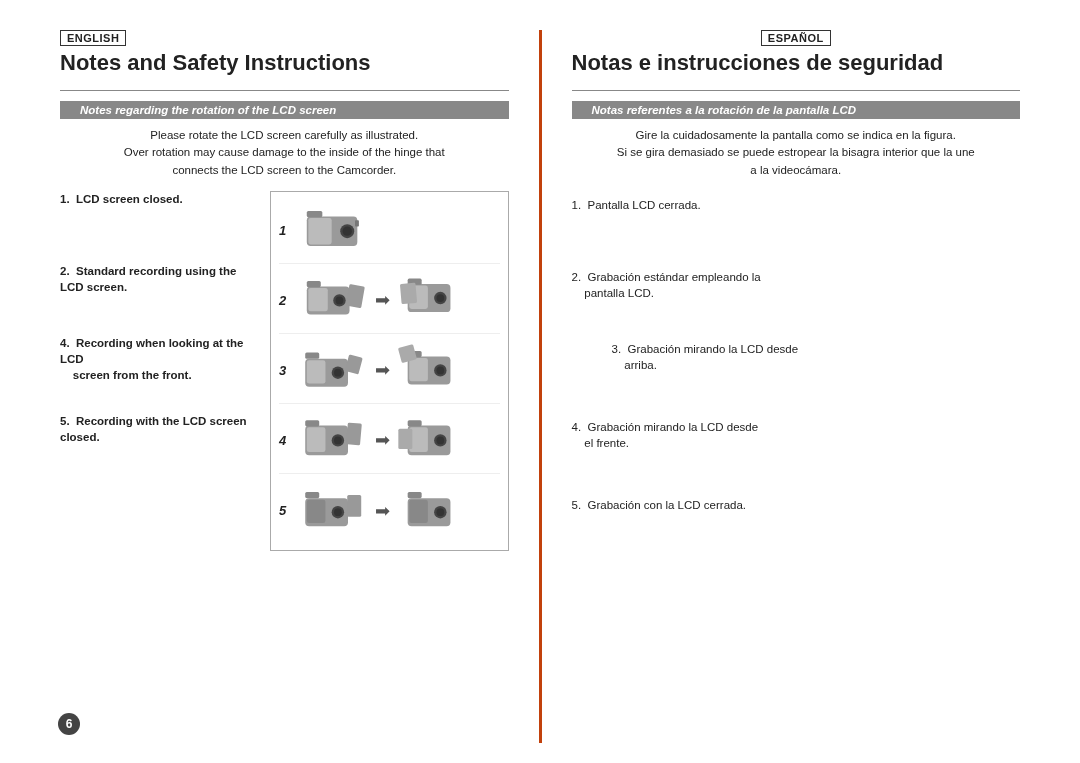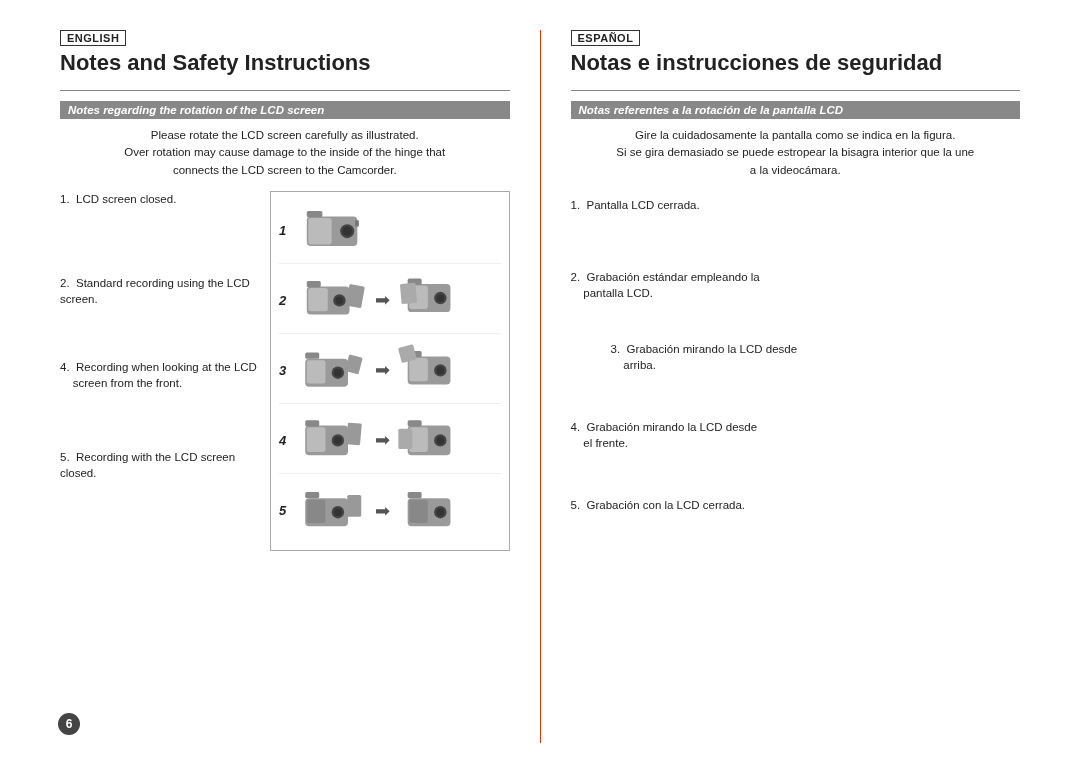--- a/index.html
+++ b/index.html
@@ -20,21 +20,21 @@
       padding: 30px 60px 20px 60px;
     }
     .two-col {
       display: flex;
       flex: 1;
       gap: 0;
     }
     .col-left {
       flex: 1;
       padding-right: 30px;
-      border-right: 1px solid #c2410c;
+      border-right: 3px solid #c2410c;
     }
     .col-right {
       flex: 1;
       padding-left: 30px;
     }
     .lang-badge {
       display: inline-block;
       border: 1.5px solid #333;
       padding: 1px 6px;
       font-size: 11px;
@@ -48,38 +48,39 @@
       margin-bottom: 10px;
       border-bottom: 1px solid #888;
       padding-bottom: 14px;
     }
     .note-header {
       background: #888;
       color: #fff;
       font-style: italic;
       font-weight: bold;
       font-size: 11.5px;
-      padding: 3px 8px;
+      padding: 3px 20px;
       margin-bottom: 8px;
     }
     .intro-text {
       font-size: 11.5px;
       line-height: 1.5;
       margin-bottom: 12px;
       text-align: center;
     }
     .steps-area {
       display: flex;
       gap: 10px;
     }
     .step-labels {
       flex: 0 0 200px;
       display: flex;
       flex-direction: column;
-      gap: 12px;
+      gap: 0;
+      font-weight: bold;
     }
     .step-label {
       font-size: 11.5px;
       line-height: 1.4;
       display: flex;
       align-items: flex-start;
       min-height: 72px;
     }
     .step-label span {
       flex: 1;
@@ -295,21 +296,21 @@
               <circle cx="57" cy="34" r="5" fill="#333"></circle>
               <rect x="15" y="8" width="18" height="8" rx="2" fill="#888"></rect>
             </svg>
           </div>
 
         </div>
       </div>
     </div>
 
     <div class="col-right">
-      <div style="text-align:left;">
+      <div style="text-align:center;">
         <span class="lang-badge">ESPAÑOL</span>
       </div>
       <div class="section-title">Notas e instrucciones de seguridad</div>
       <div class="note-header">Notas referentes a la rotación de la pantalla LCD</div>
       <div class="intro-text">
         <span>Gire la cuidadosamente la pantalla como se indica en la figura.</span><br>
         <span>Si se gira demasiado se puede estropear la bisagra interior que la une</span><br>
         <span>a la videocámara.</span>
       </div>
 

